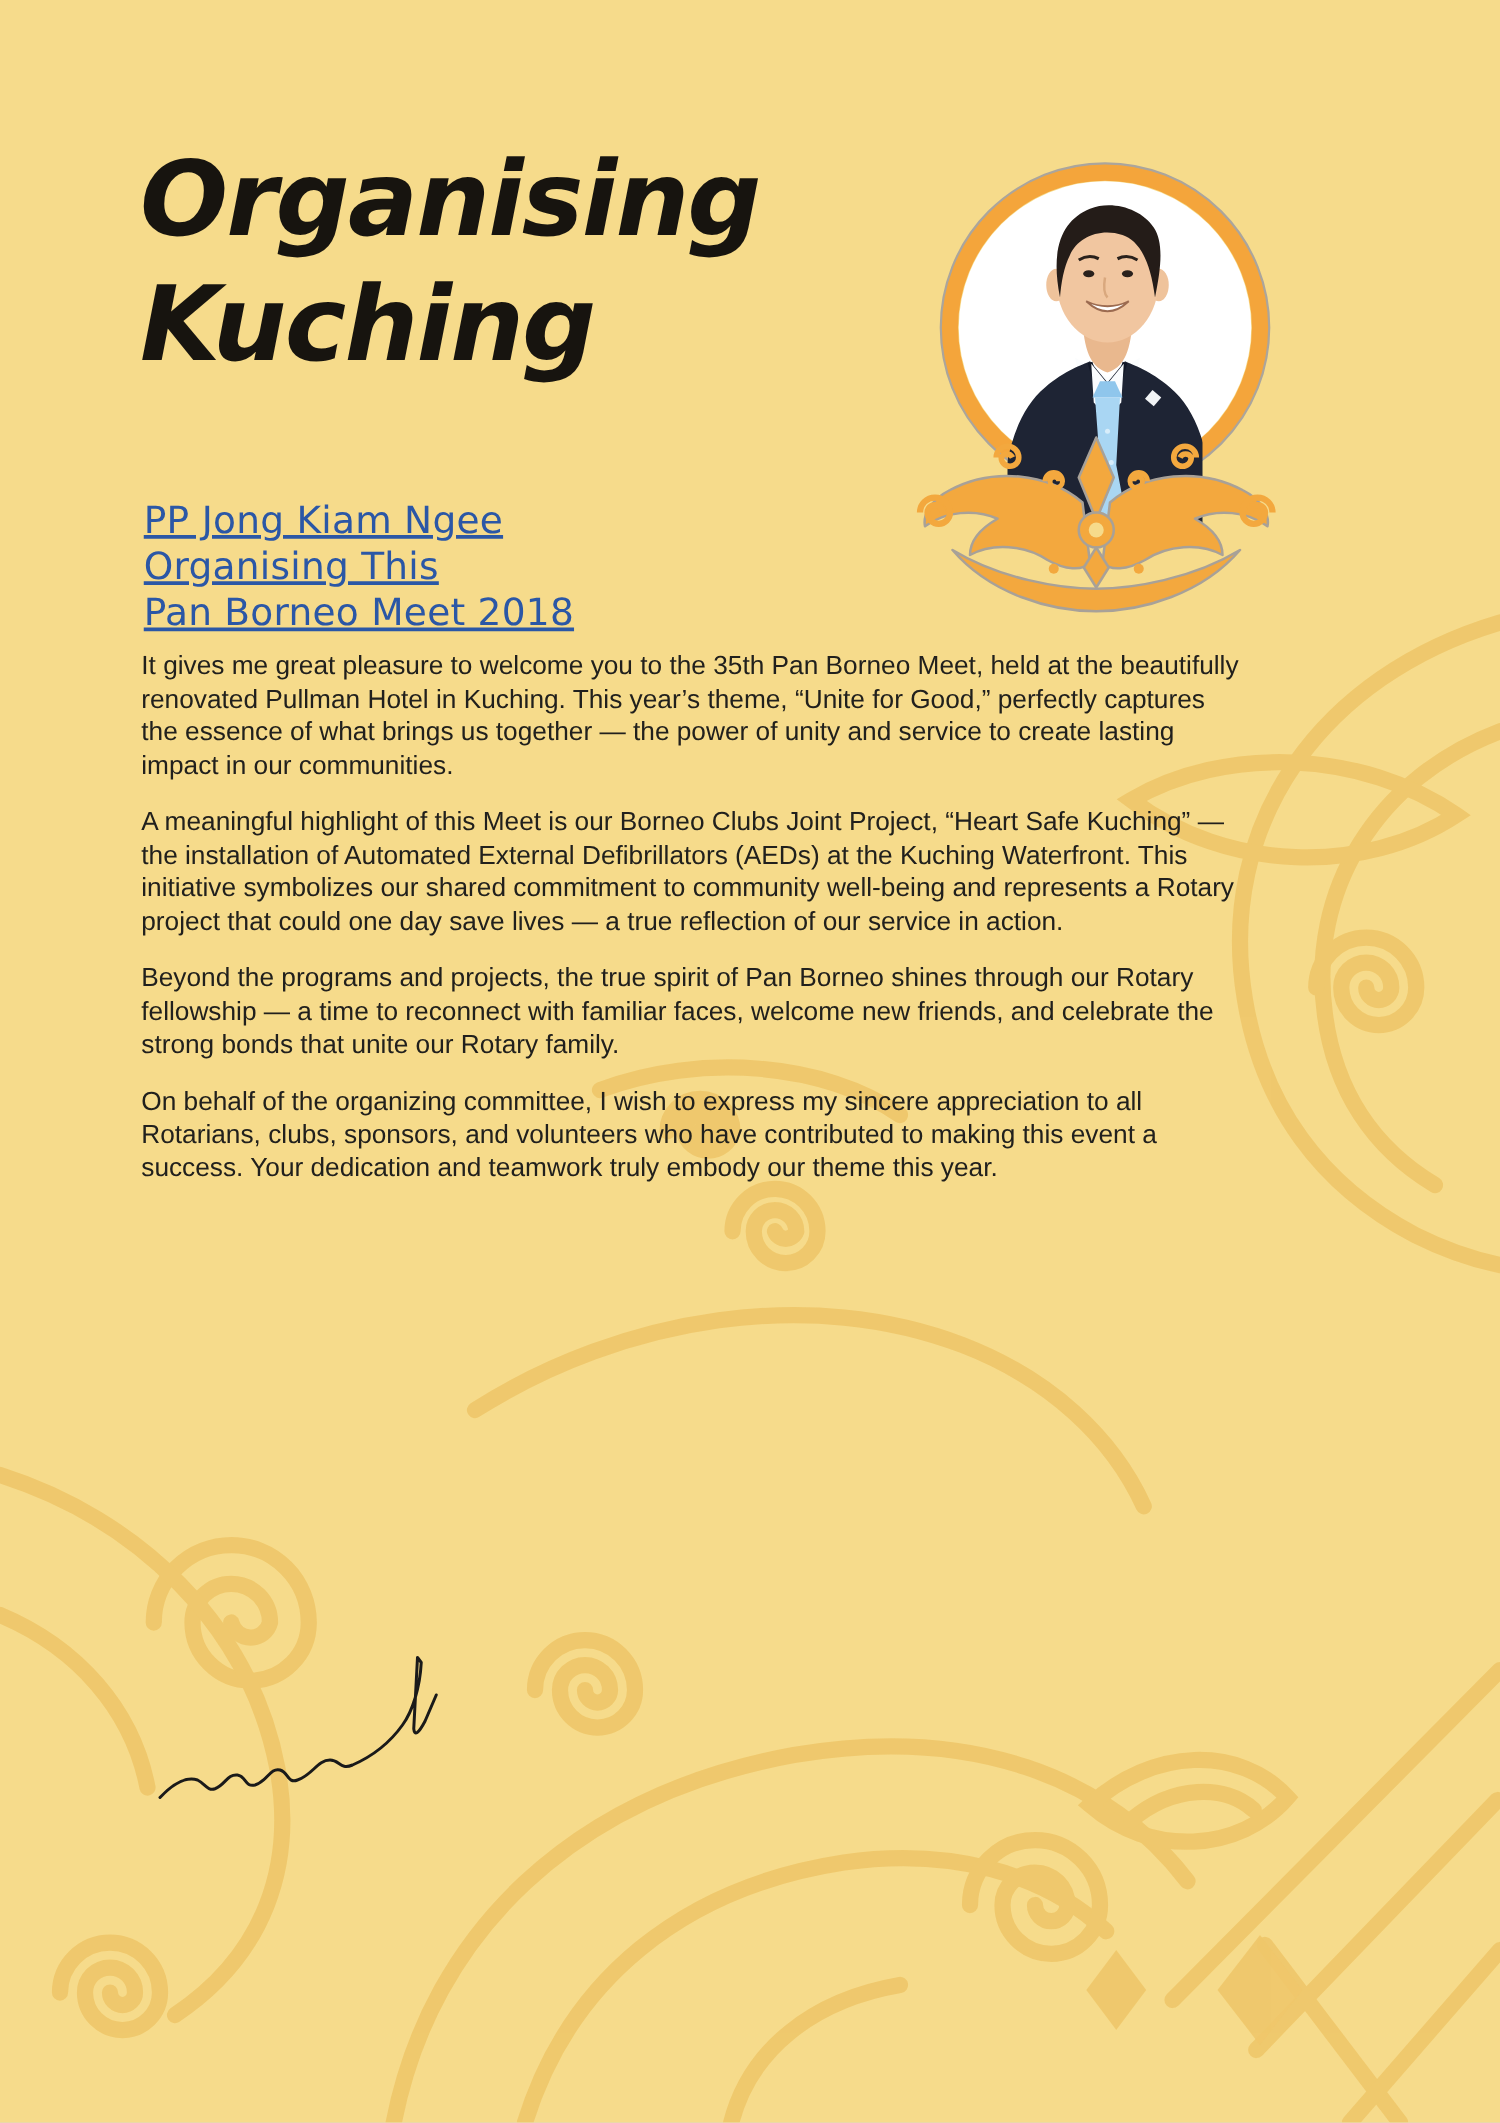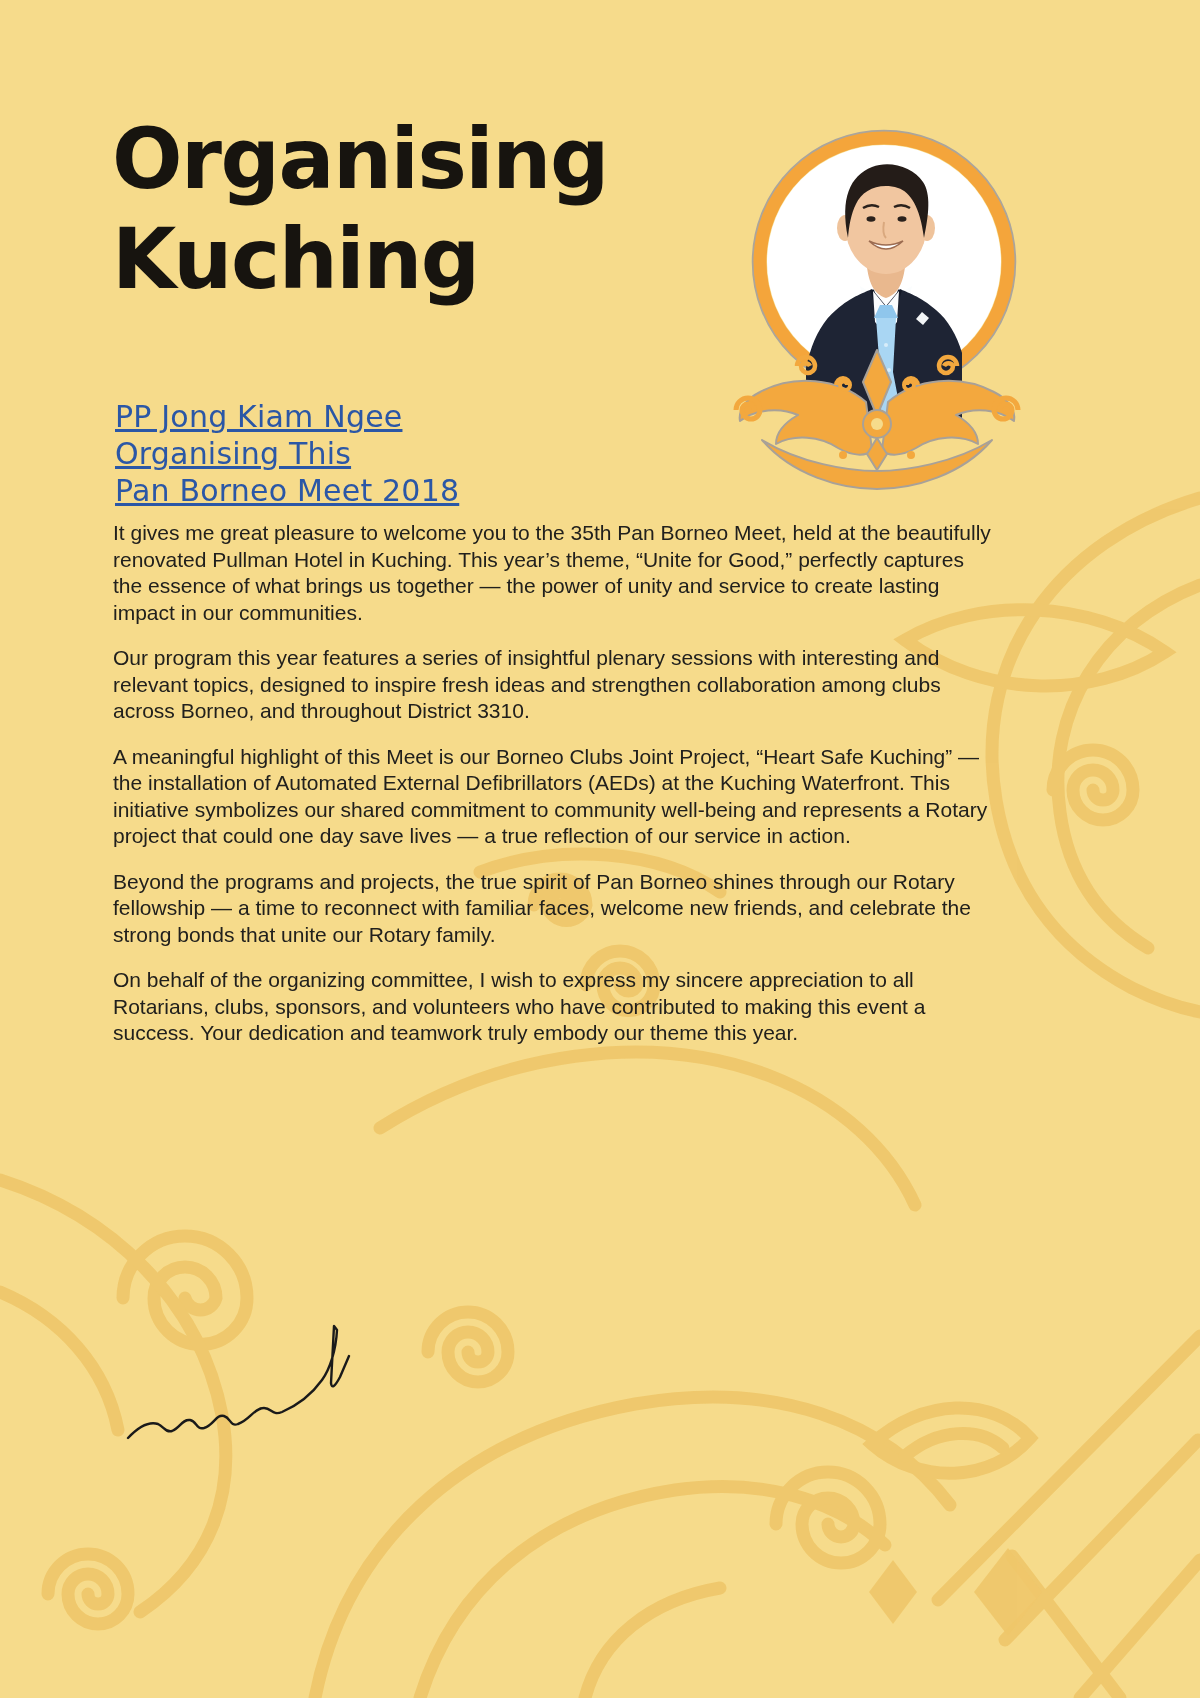--- a/index.html
+++ b/index.html
@@ -23,21 +23,21 @@
   svg.bg{position:absolute;left:0;top:0;}
   .title{
     position:absolute;left:112px;top:110px;
     font-family:"DejaVu Sans",sans-serif;
     font-weight:bold;
     font-size:83px;line-height:100px;
     letter-spacing:-1.5px;
     color:var(--heading);
     margin:0;
   }
-  .title span{display:block;}
+  .title span{display:block;font-style:italic;}
   .byline{
     position:absolute;left:115px;top:398px;
     font-family:"DejaVu Sans",sans-serif;
     font-size:30px;line-height:37px;
     color:var(--accent-blue);
     letter-spacing:0.2px;
     text-decoration:underline;
   }
   .body{
     position:absolute;left:113px;top:520px;width:882px;
@@ -162,21 +162,20 @@
         <circle cx="877" cy="424" r="6" fill="var(--background)" stroke="none"></circle>
         <path d="M877 438 L887 454 L877 470 L867 454 Z"></path>
         <circle cx="843" cy="455" r="4" stroke="none"></circle>
         <circle cx="911" cy="455" r="4" stroke="none"></circle>
       </g>
     </g>
   </svg>
 
   <main class="body">
     <p>It gives me great pleasure to welcome you to the 35th Pan Borneo Meet, held at the beautifully renovated Pullman Hotel in Kuching. This year’s theme, “Unite for Good,” perfectly captures the essence of what brings us together — the power of unity and service to create lasting impact in our communities.</p>
-    <p>Our program this year features a series of insightful plenary sessions with interesting and relevant topics, designed to inspire fresh ideas and strengthen collaboration among clubs across Borneo, and throughout District 3310.</p>
     <p>A meaningful highlight of this Meet is our Borneo Clubs Joint Project, “Heart Safe Kuching” — the installation of Automated External Defibrillators (AEDs) at the Kuching Waterfront. This initiative symbolizes our shared commitment to community well-being and represents a Rotary project that could one day save lives — a true reflection of our service in action.</p>
     <p>Beyond the programs and projects, the true spirit of Pan Borneo shines through our Rotary fellowship — a time to reconnect with familiar faces, welcome new friends, and celebrate the strong bonds that unite our Rotary family.</p>
     <p>On behalf of the organizing committee, I wish to express my sincere appreciation to all Rotarians, clubs, sponsors, and volunteers who have contributed to making this event a success. Your dedication and teamwork truly embody our theme this year.</p>
   </main>
 
   <svg class="signature-svg" width="270" height="160" viewBox="105 1300 270 160" aria-hidden="true">
     <path d="M128 1438
              Q145 1420 158 1424
              C164 1427 166 1433 172 1431
              C180 1428 182 1419 190 1420

